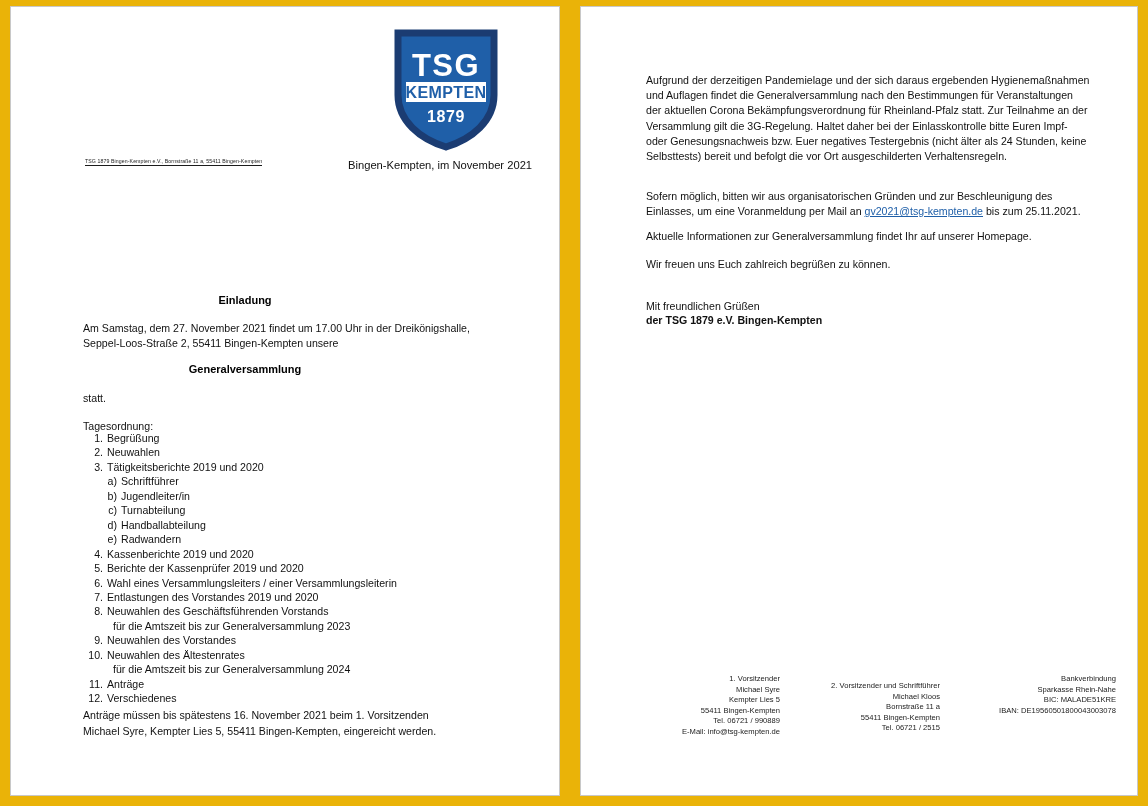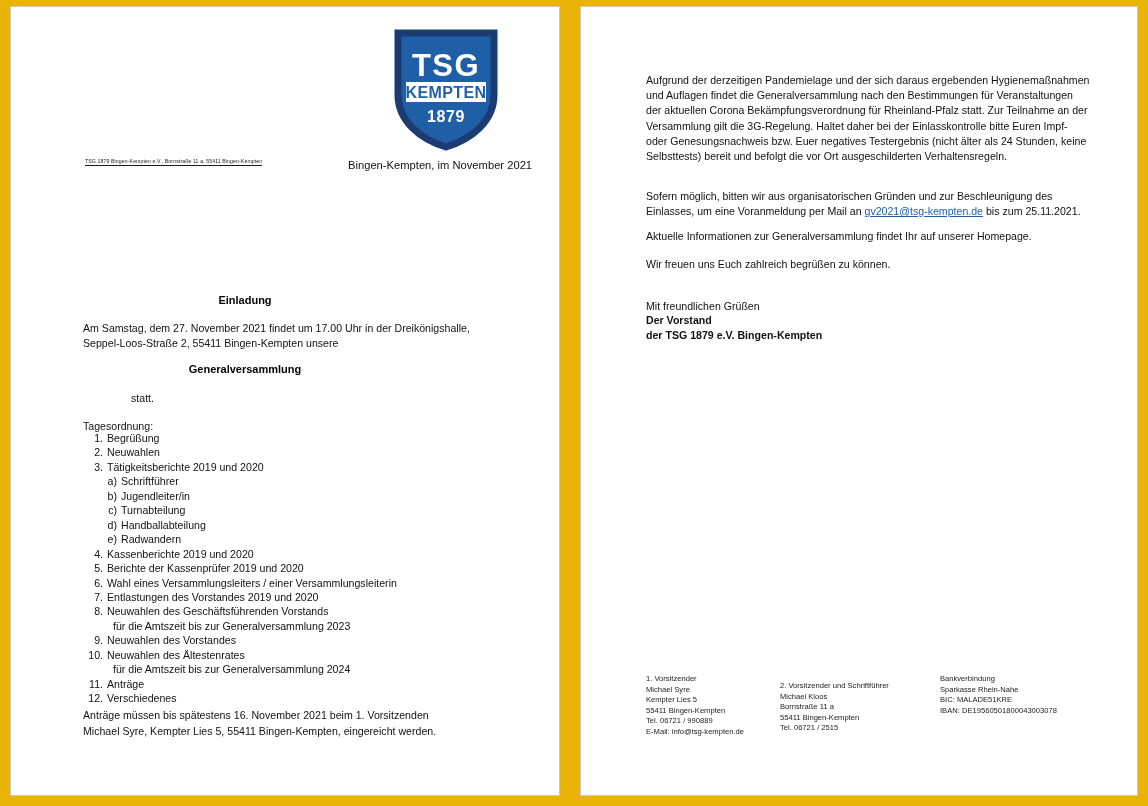--- a/index.html
+++ b/index.html
@@ -75,21 +75,21 @@
   .h-gv        { top: 356px; left: -40px; }
 
   .body-text {
     position: absolute;
     left: 72px;
     font-size: 10.6px;
     line-height: 15px;
     color: #111;
   }
   .intro  { top: 314px; }
-  .statt  { top: 384px; margin-left: 48px; }
+  .statt  { top: 384px; }
   .tagesordnung-label { top: 412px; }
   .closing { top: 701px; line-height: 15.5px; }
 
   
   .agenda {
     position: absolute;
     left: 72px;
     top: 424px;
     font-size: 10.6px;
     line-height: 14.45px;
@@ -128,20 +128,21 @@
   
   .footer {
     position: absolute;
     left: 65px;
     top: 667px;
     width: 470px;
     display: flex;
     font-size: 7.6px;
     line-height: 10.6px;
     color: #222;
+    text-align: right;
   }
   .footer-col { flex: none; }
   .footer-col.c1 { width: 134px; }
   .footer-col.c2 { width: 160px; margin-top: 7px; }
   .footer-col.c3 { width: 176px; }
   .footer-col div { white-space: nowrap; }
 </style>
 </head>
 <body>
 
@@ -271,21 +272,20 @@
     <div class="p2-text p2-p2">
       <span>Sofern möglich, bitten wir aus organisatorischen Gründen und zur Beschleunigung des Einlasses, um eine Voranmeldung per Mail an </span><a class="maillink" href="#">gv2021@tsg-kempten.de</a><span> bis zum 25.11.2021.</span>
     </div>
 
     <div class="p2-text p2-p3">Aktuelle Informationen zur Generalversammlung findet Ihr auf unserer Homepage.</div>
 
     <div class="p2-text p2-p4">Wir freuen uns Euch zahlreich begrüßen zu können.</div>
 
     <div class="p2-text p2-sig">
       <div>Mit freundlichen Grüßen</div>
-      <div class="bold">Der Vorstand</div>
       <div class="bold">der TSG 1879 e.V. Bingen-Kempten</div>
     </div>
 
     <div class="footer">
       <div class="footer-col c1" id="footer-col-1">
           <div>1. Vorsitzender</div>
           <div>Michael Syre</div>
           <div>Kempter Lies 5</div>
           <div>55411 Bingen-Kempten</div>
           <div>Tel. 06721 / 990889</div>

